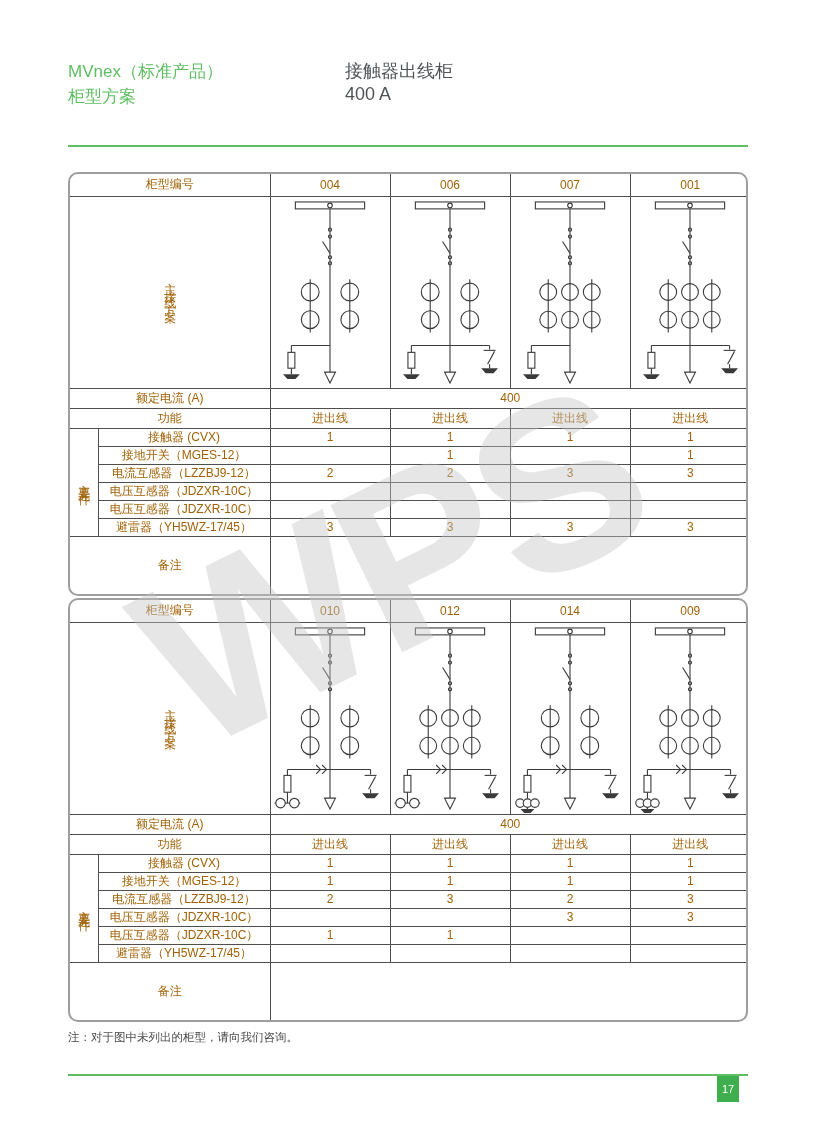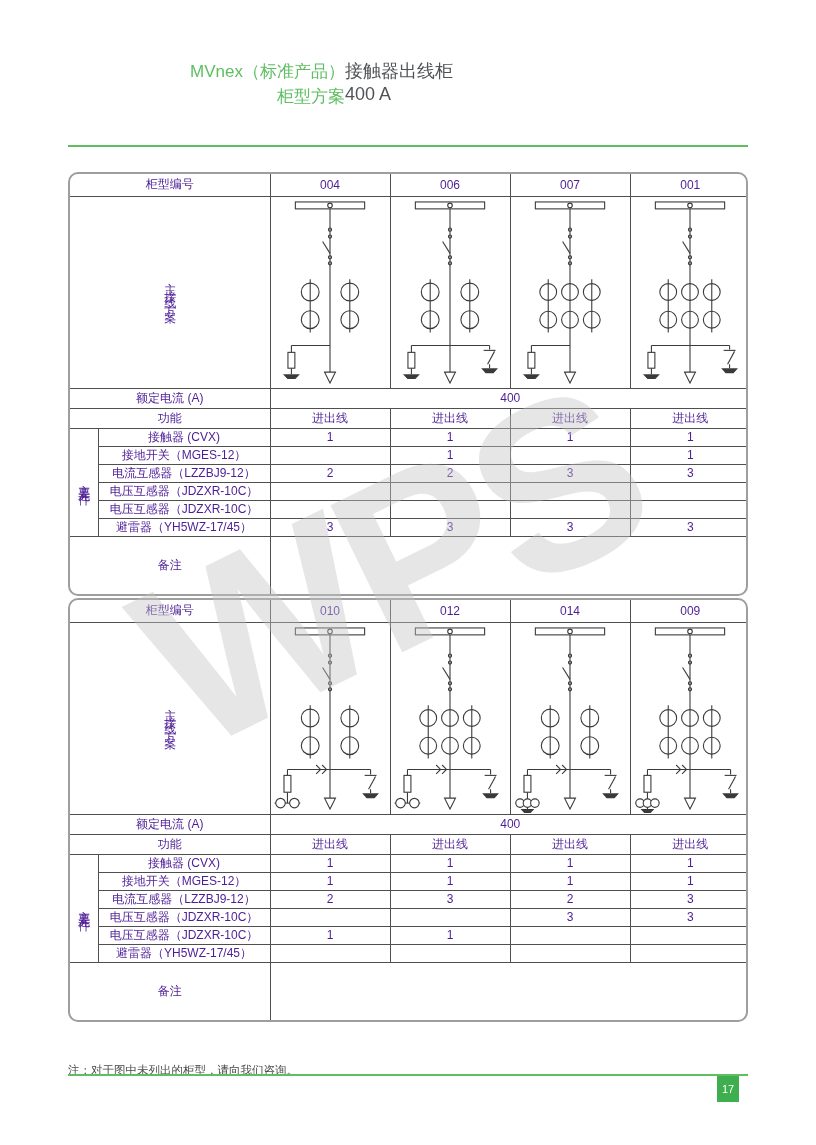--- a/index.html
+++ b/index.html
@@ -1,30 +1,30 @@
 <!DOCTYPE html>
 <html><head>
 <meta charset="utf-8">
 <style>
   * { margin:0; padding:0; box-sizing:border-box; }
   body { font-family:"Liberation Sans","DejaVu Sans",sans-serif; background:#ffffff; }
   .page { position:relative; width:816px; height:1145px; background:#ffffff; overflow:hidden; }
 
   
   .hdr { display:flex; padding:60px 68px 0 68px; }
-  .hdr-left { width:277px; color:#5fbe62; font-size:17px; line-height:1.45;text-align:right; }
+  .hdr-left { width:277px; color:#5fbe62; font-size:17px; line-height:1.45; }
   .hdr-right { color:#515457; font-size:18px; line-height:1.3; }
   .rule-green { position:absolute; left:68px; width:680px; height:2px; background:#5fbe62; }
   .rule-top { top:145px; }
 
   
   .tbl-wrap { position:absolute; left:68px; width:680px; border:2.5px solid #9e9e9e; border-radius:10px; overflow:hidden; background:#fff; }
   .tw1 { top:172px; }
   .tw2 { top:598px; }
-  table.tbl { width:100%; border-collapse:collapse; table-layout:fixed; color:#4c1d95; }
+  table.tbl { width:100%; border-collapse:collapse; table-layout:fixed; color:#a16207; }
   table.tbl td { border:1px solid #4f4f4f; text-align:center; vertical-align:middle; font-size:12px; padding:0; }
   table.tbl tr:first-child > td { border-top:none; }
   table.tbl tr:last-child > td { border-bottom:none; }
   table.tbl td:first-child { border-left:none; }
   table.tbl td:last-child { border-right:none; }
   .h-model { height:22px; }
   .h-diag  { height:192px; }
   .h-rate  { height:20px; }
   .h-comp  { height:18px; font-size:11.5px; }
   .h-rem   { height:58px; }
@@ -34,21 +34,21 @@
   .diag svg * { stroke:#3a3a3a; fill:none; stroke-width:1.1; }
   .diag svg .gnd { fill:#3a3a3a; stroke:none; }
   .diag svg .wfill { fill:#ffffff; }
 
   
   .wm { position:absolute; left:10px; top:430px; width:760px; text-align:center;
         font-size:238px; font-weight:800; letter-spacing:-8px; color:rgba(195,195,195,0.42);
         transform:rotate(-26deg); pointer-events:none; z-index:6; }
 
   
-  .note { position:absolute; left:68px; top:1030px; font-size:11.5px; color:#4a4a4a;margin-top:33px; }
+  .note { position:absolute; left:68px; top:1030px; font-size:11.5px; color:#4a4a4a; }
   .rule-bottom { top:1074px; height:1.5px; }
   .pagebox { position:absolute; left:717px; top:1076px; width:22px; height:26px; background:#3fae4e;
              color:#ffffff; font-size:11px; display:flex; align-items:center; justify-content:center; }
 </style>
 </head>
 <body>
 
 <div class="page">
 
   <div class="hdr">

